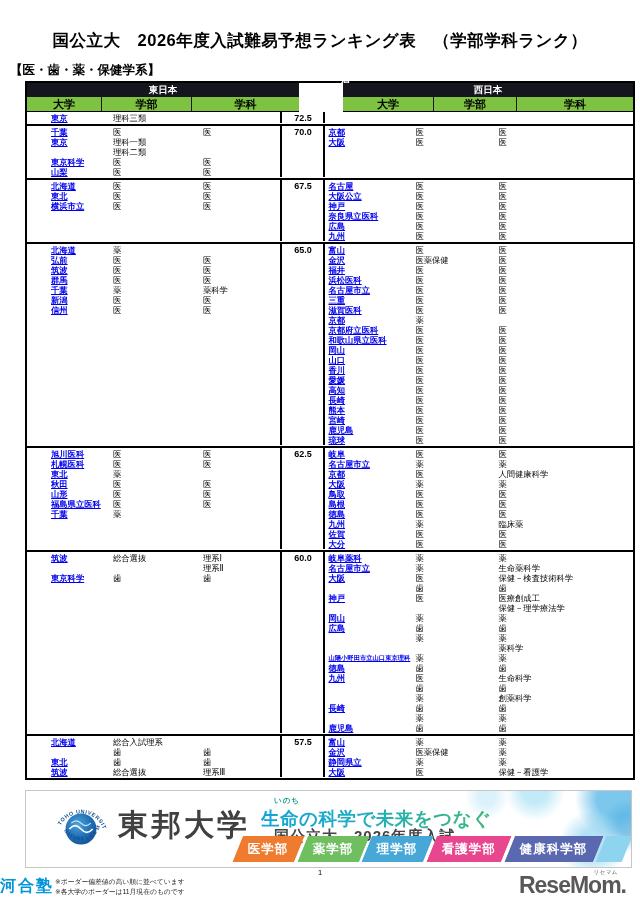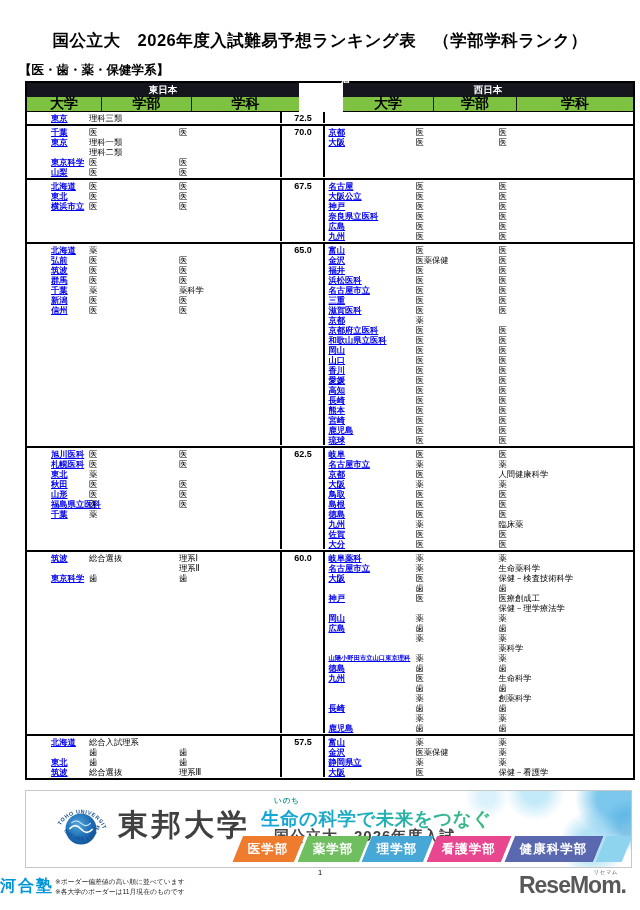--- a/index.html
+++ b/index.html
@@ -1,49 +1,49 @@
 <!DOCTYPE html>
 <html style="--dark: #15151d; --green: #7dc241; --link: #0000ee; --kblue: #0095d9; --rgray: #595757;"><head>
 <meta charset="utf-8">
 <style>
   * { margin:0; padding:0; box-sizing:border-box; }
   body { background:#fff; font-family:"Liberation Sans","DejaVu Sans",sans-serif; }
   #page { position:relative; width:640px; height:910px; background:#fff; overflow:hidden; }
 
   .page-title { position:absolute; top:30px; left:0; width:640px; text-align:center;
     font-size:16.5px; font-weight:bold; color:#000; letter-spacing:0.5px; }
-  .section-label { position:absolute; top:62px; left:19px; font-size:12.5px; font-weight:bold; color:#000; }
+  .section-label { position:absolute; top:62px; left:10px; font-size:12.5px; font-weight:bold; color:#000; }
 
   
   .rank-table { position:absolute; top:81px; left:25px; width:610px; border:2px solid #000; background:#fff; }
   .thead { display:grid; grid-template-columns:272px 44px 290px; grid-template-rows:14px 15px; }
   .h-dark { background:var(--dark,#15151d); color:#fff; font-size:9.5px; font-weight:bold;
     display:flex; align-items:center; justify-content:center; }
   .h-dev  { grid-row:1 / 3; grid-column:2; background:var(--dark,#15151d); color:#fff; font-size:9px;
     font-weight:bold; display:flex; align-items:center; justify-content:center;
     border-left:2px solid #000; border-right:2px solid #000;margin-left:44px; }
   .h-east { grid-row:1; grid-column:1; }
   .h-west { grid-row:1; grid-column:3;text-align:center; }
   .h-green { display:flex; background:var(--green,#7dc241); border-bottom:1px solid #000; }
   .h-green.east { grid-row:2; grid-column:1; }
   .h-green.west { grid-row:2; grid-column:3; }
-  .h-green .gcell { font-size:14px; font-weight:bold; color:#000; display:flex; align-items:center; justify-content:center; }
+  .h-green .gcell { font-size:11px; font-weight:bold; color:#000; display:flex; align-items:center; justify-content:center; }
   .h-green .gcell + .gcell { border-left:1px solid #1a1a1a; }
   .he1{width:74px;} .he2{width:90px;} .he3{flex:1;}
   .hw1{width:90px;} .hw2{width:83px;} .hw3{flex:1;}
 
   .band { display:flex; align-items:stretch; padding-bottom:1px; }
   .band + .band { border-top:2px solid #000; }
   .side { display:flex; flex-direction:column; padding-top:1px; }
   .side.east { width:272px; }
   .side.west { width:330px; }
   .devcol { width:48px; border-left:2px solid #000; border-right:2px solid #000;
     font-size:9px; font-weight:bold; text-align:center; padding-top:1px; color:#000; }
   .line { display:flex; height:10px; line-height:10.6px; font-size:8.3px; white-space:nowrap; }
-  .east .c1{width:62px;padding-left:24px;} .east .c2{width:90px;} .east .c3{flex:1;}
+  .east .c1{width:86px;padding-left:24px;} .east .c2{width:90px;} .east .c3{flex:1;}
   .west .c1{width:90px;} .west .c2{width:83px;} .west .c3{flex:1;}
   .c1 { padding-left:3px; color:var(--link,#0000ee); font-weight:bold; text-decoration:underline; overflow:visible; }
   .c2,.c3 { color:#000; }
 
   
   .banner { position:absolute; top:790px; left:25px; width:607px; height:78px; background:#fff;
     border:1px solid #c6c6c6; overflow:hidden; }
   .banner-deco { position:absolute; right:0; top:0; width:320px; height:100%;
     background:
       radial-gradient(circle at 95% 10%, rgba(80,180,230,.75) 0 18px, rgba(80,180,230,0) 40px),

